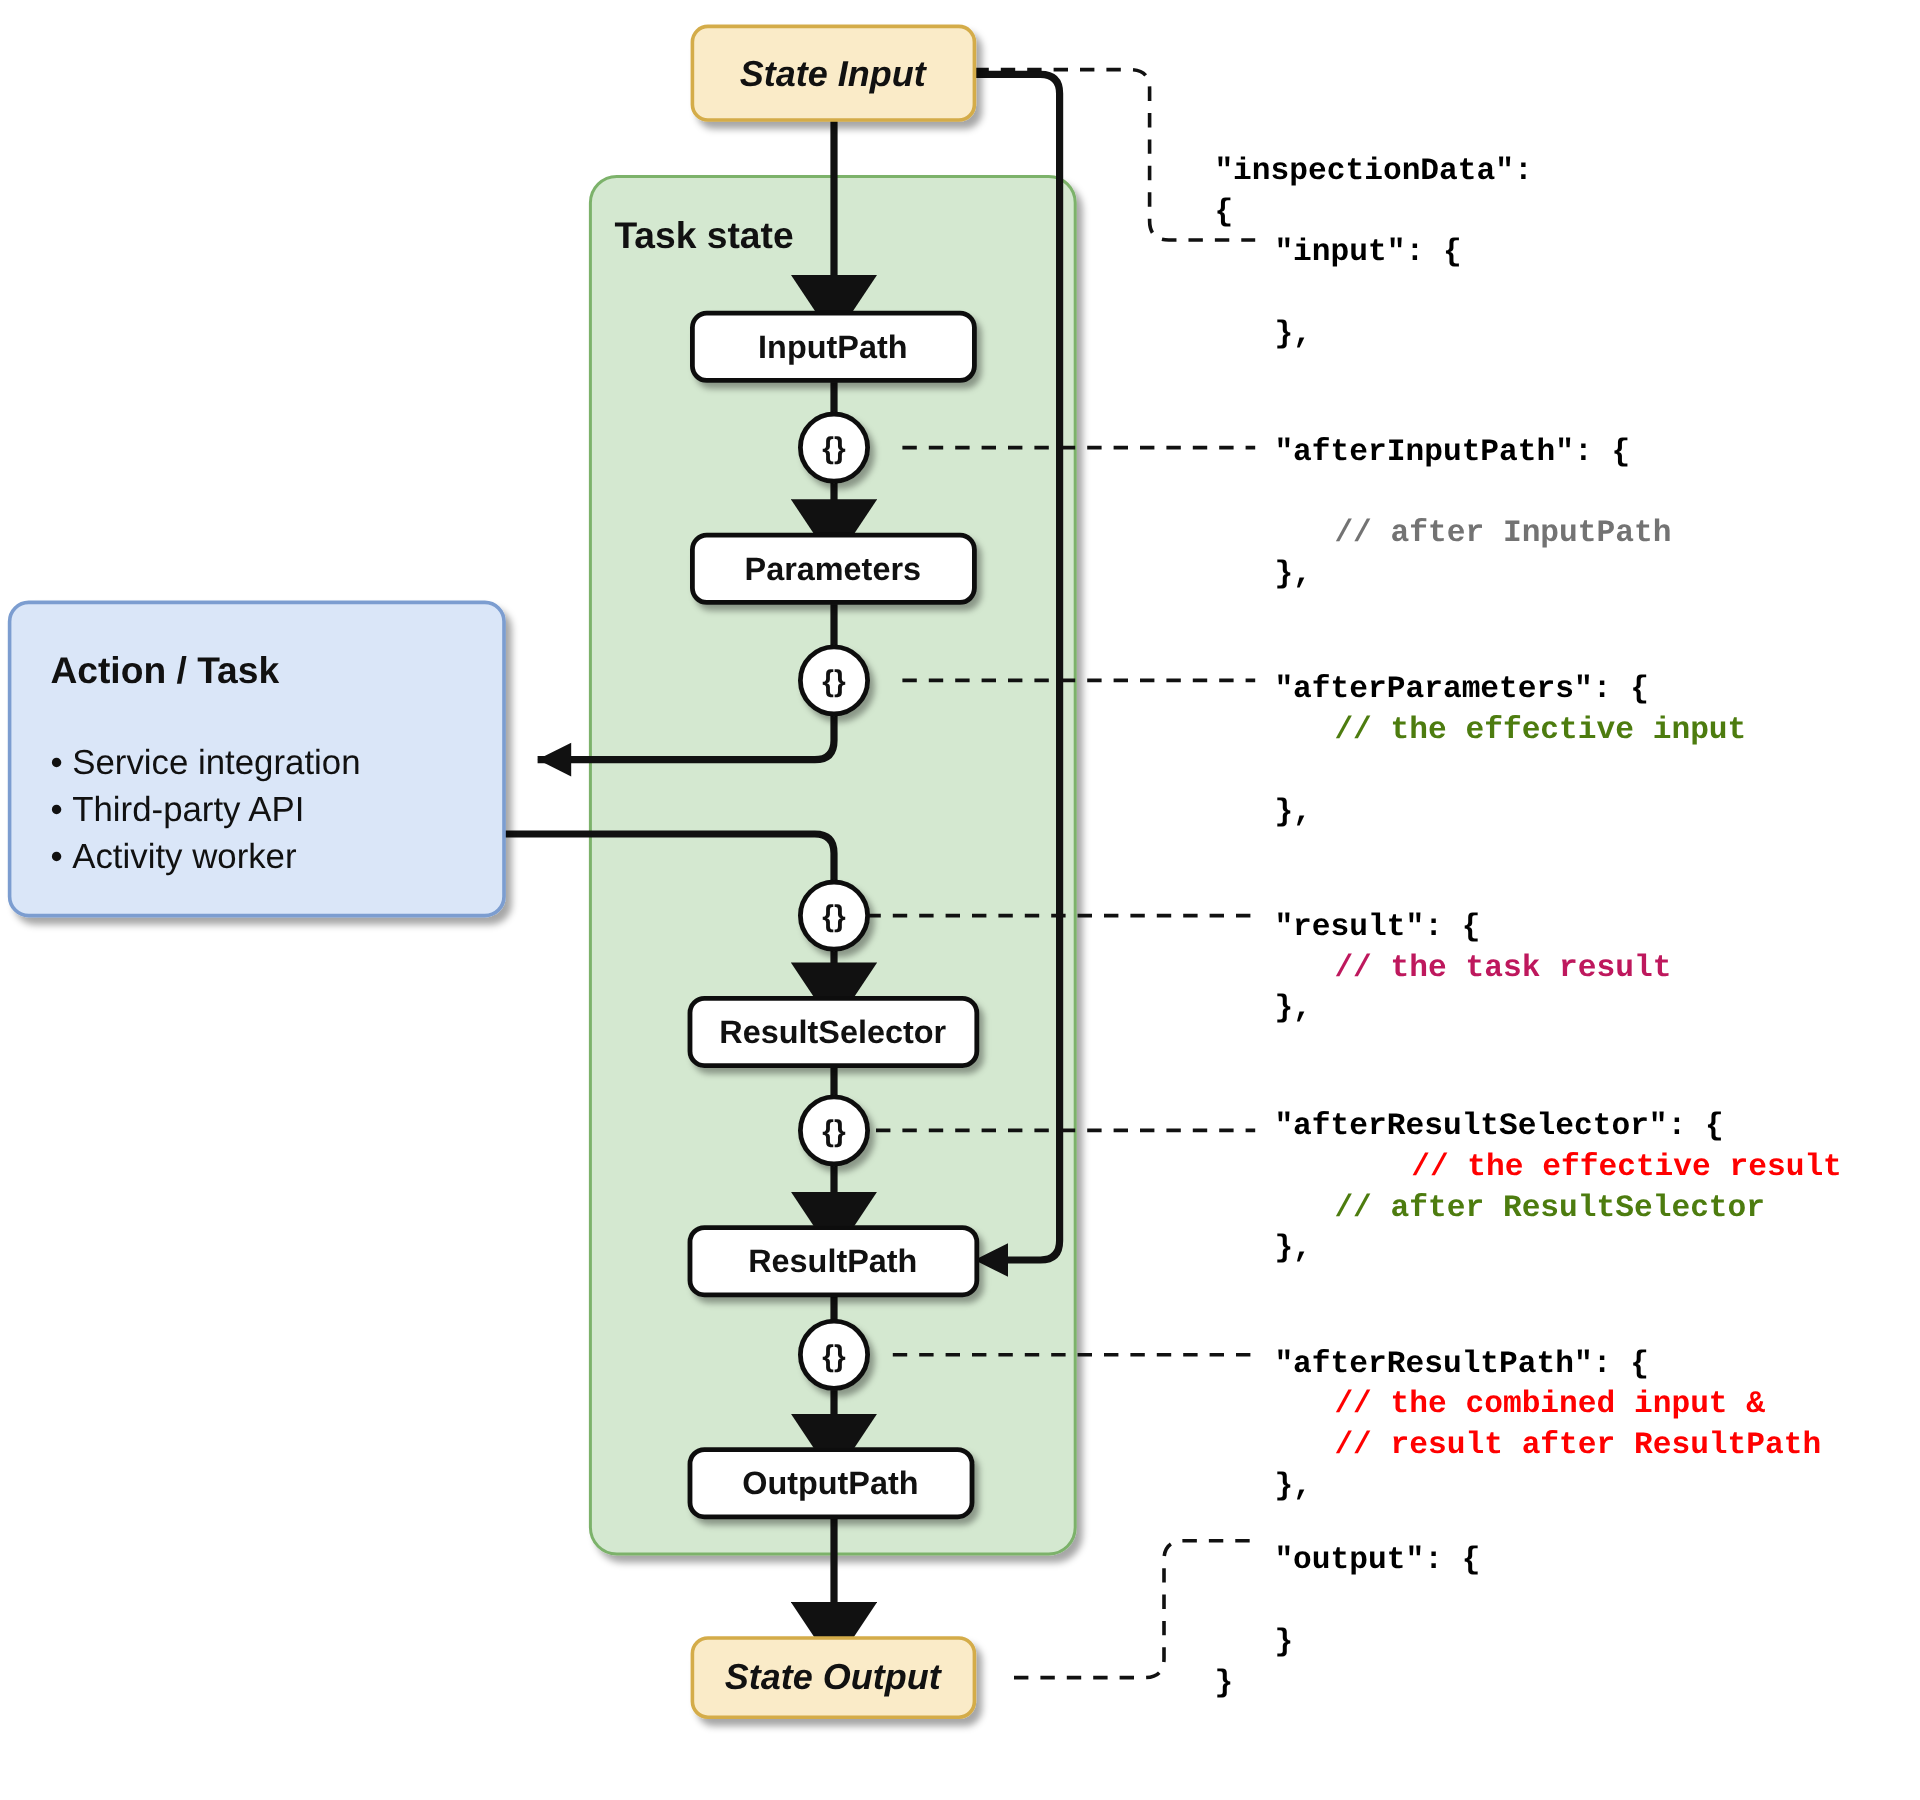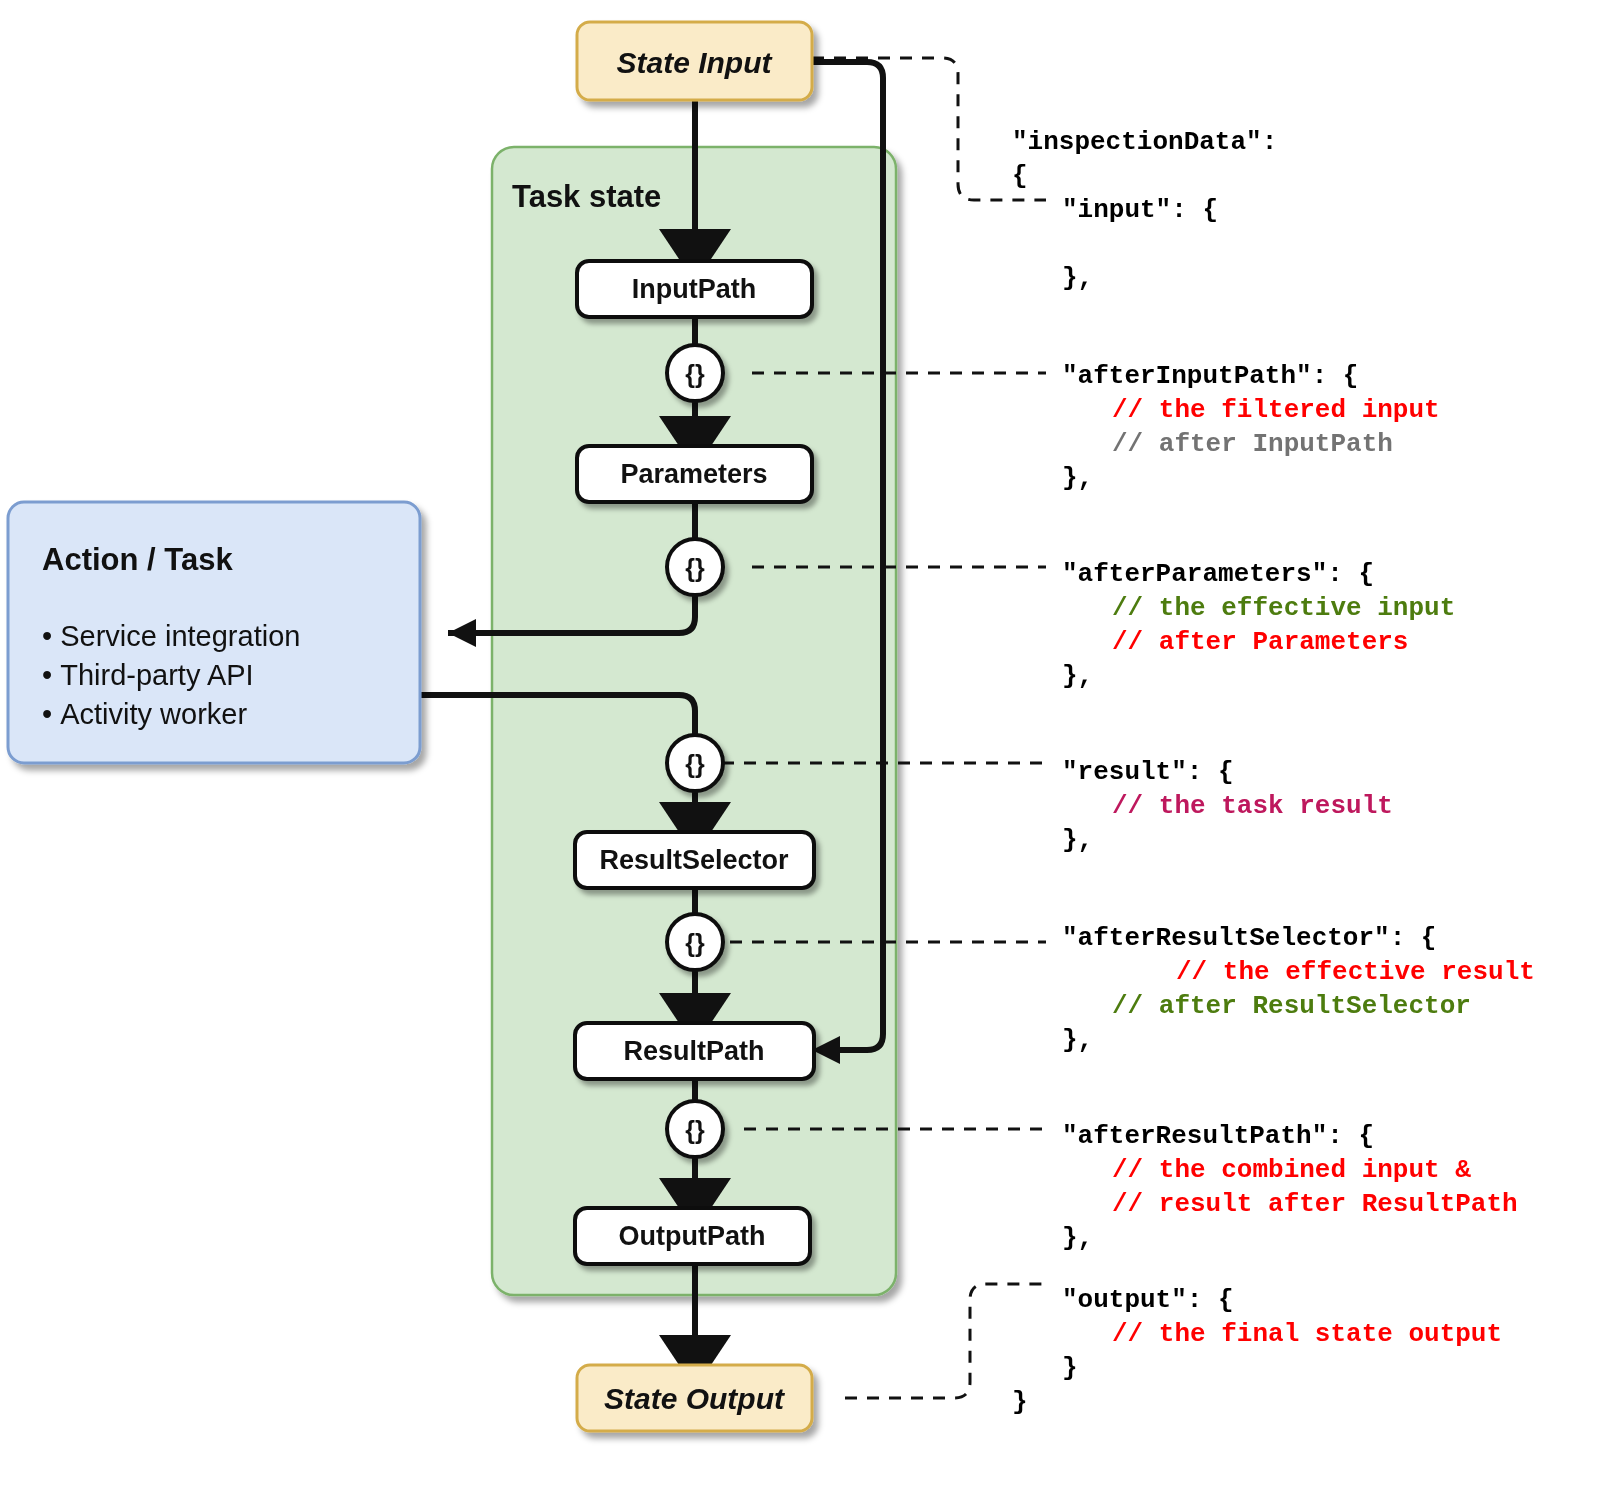--- a/index.html
+++ b/index.html
@@ -221,37 +221,34 @@
     </g>
 
   </svg>
 
   <div class="code-layer" id="code-layer">
       <div class="code-line" style="left: 1012px; top: 125px;"><span style="color: rgb(0, 0, 0);">"inspectionData":</span></div>
       <div class="code-line" style="left: 1012px; top: 159px;"><span style="color: rgb(0, 0, 0);">{</span></div>
       <div class="code-line" style="left: 1062px; top: 193px;"><span style="color: rgb(0, 0, 0);">"input": {</span></div>
       <div class="code-line" style="left: 1062px; top: 261px;"><span style="color: rgb(0, 0, 0);">},</span></div>
       <div class="code-line" style="left: 1062px; top: 359px;"><span style="color: rgb(0, 0, 0);">"afterInputPath": {</span></div>
-      <div class="code-line" style="left: 1112px; top: 393px;"><span style="color: rgb(255, 0, 0);">// the filtered input</span></div>
       <div class="code-line" style="left: 1112px; top: 427px;"><span style="color: #737373;">// after InputPath</span></div>
       <div class="code-line" style="left: 1062px; top: 461px;"><span style="color: rgb(0, 0, 0);">},</span></div>
       <div class="code-line" style="left: 1062px; top: 557px;"><span style="color: rgb(0, 0, 0);">"afterParameters": {</span></div>
       <div class="code-line" style="left: 1112px; top: 591px;"><span style="color: #4d7c0f;">// the effective input</span></div>
-      <div class="code-line" style="left: 1112px; top: 625px;"><span style="color: rgb(255, 0, 0);">// after Parameters</span></div>
       <div class="code-line" style="left: 1062px; top: 659px;"><span style="color: rgb(0, 0, 0);">},</span></div>
       <div class="code-line" style="left: 1062px; top: 755px;"><span style="color: rgb(0, 0, 0);">"result": {</span></div>
       <div class="code-line" style="left: 1112px; top: 789px;"><span style="color: #be185d;">// the task result</span></div>
       <div class="code-line" style="left: 1062px; top: 823px;"><span style="color: rgb(0, 0, 0);">},</span></div>
       <div class="code-line" style="left: 1062px; top: 921px;"><span style="color: rgb(0, 0, 0);">"afterResultSelector": {</span></div>
       <div class="code-line" style="left: 1176px; top: 955px;"><span style="color: rgb(255, 0, 0);">// the effective result</span></div>
       <div class="code-line" style="left: 1112px; top: 989px;"><span style="color: #4d7c0f;">// after ResultSelector</span></div>
       <div class="code-line" style="left: 1062px; top: 1023px;"><span style="color: rgb(0, 0, 0);">},</span></div>
       <div class="code-line" style="left: 1062px; top: 1119px;"><span style="color: rgb(0, 0, 0);">"afterResultPath": {</span></div>
       <div class="code-line" style="left: 1112px; top: 1153px;"><span style="color: rgb(255, 0, 0);">// the combined input &amp;</span></div>
       <div class="code-line" style="left: 1112px; top: 1187px;"><span style="color: rgb(255, 0, 0);">// result after ResultPath</span></div>
       <div class="code-line" style="left: 1062px; top: 1221px;"><span style="color: rgb(0, 0, 0);">},</span></div>
       <div class="code-line" style="left: 1062px; top: 1283px;"><span style="color: rgb(0, 0, 0);">"output": {</span></div>
-      <div class="code-line" style="left: 1112px; top: 1317px;"><span style="color: rgb(255, 0, 0);">// the final state output</span></div>
       <div class="code-line" style="left: 1062px; top: 1351px;"><span style="color: rgb(0, 0, 0);">}</span></div>
       <div class="code-line" style="left: 1012px; top: 1385px;"><span style="color: rgb(0, 0, 0);">}</span></div>
     </div>
 
 </div>
 
 </body></html>

